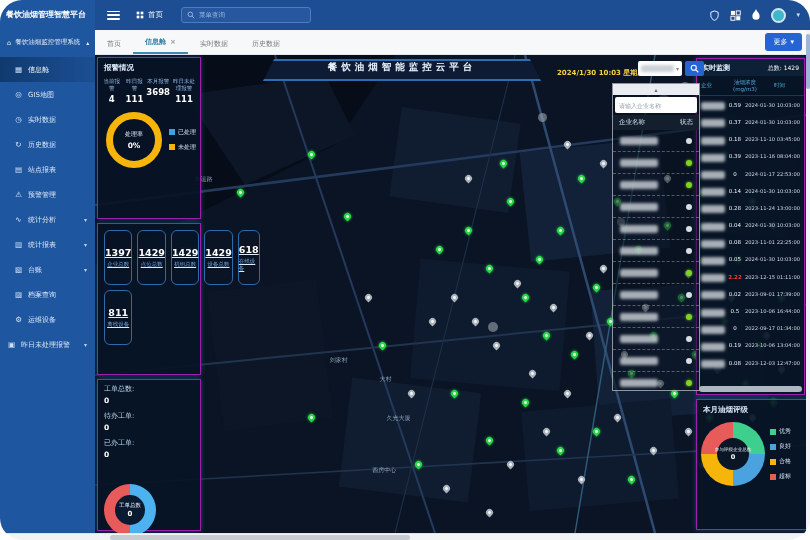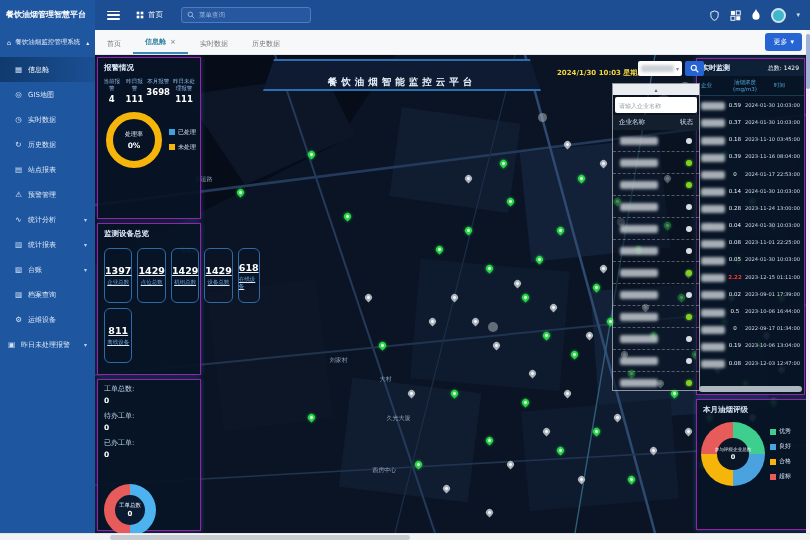--- a/index.html
+++ b/index.html
@@ -1,17 +1,17 @@
 <!DOCTYPE html>
 <html><head>
 <meta charset="utf-8">
 <style>
   * { margin:0; padding:0; box-sizing:border-box; }
   body { font-family:"DejaVu Sans","Liberation Sans",sans-serif; background:#ffffff; }
-  .app { position:relative; width:810px; height:540px; overflow:hidden; background:#ffffff; }
+  .app { position:relative; width:810px; height:540px; overflow:hidden; background:#ffffff;border-radius:22px; }
 
   
   .sidebar { position:absolute; left:0; top:0; width:95px; height:533px; background:#1e56a0; color:#fff; z-index:5; }
   .side-title { padding:9px 4px 8px 6px; font-size:8px; font-weight:bold; white-space:nowrap; letter-spacing:0; }
   .side-section { display:flex; align-items:center; gap:4px; padding:10px 4px 10px 7px; font-size:6.5px; color:#e8f0fa; white-space:nowrap; }
   .side-section .car { margin-left:2px; font-size:6px; }
   .side-item { display:flex; align-items:center; gap:5px; padding:7.5px 4px 7.5px 14px; font-size:7px; color:#dce9f7; cursor:pointer; white-space:nowrap; }
   .side-item.active { background:linear-gradient(90deg,#0f3a6e,#1b4f94); color:#fff; }
   .side-item.section { padding-left:7px; }
   .side-item .ic { width:9px; font-size:7.5px; text-align:center; color:#cfe2f6; }
@@ -40,21 +40,21 @@
   
   .main { position:absolute; left:95px; top:55px; width:711px; height:478px; background:#0a1424; overflow:hidden; }
   .mapsvg { position:absolute; inset:0; z-index:0; }
   .pin { position:absolute; width:7px; height:7px; border-radius:50% 50% 50% 0; transform:rotate(-45deg); z-index:1; }
   .pin::after { content:""; position:absolute; left:2.1px; top:2.1px; width:2.8px; height:2.8px; border-radius:50%; background:rgba(255,255,255,.85); }
   .pin.g { background:#27d545; box-shadow:0 0 3px rgba(39,213,69,.8); }
   .pin.y { background:#aab3bb; }
   .cluster { position:absolute; border-radius:50%; background:rgba(170,178,186,.55); z-index:1; }
   .maplabel { position:absolute; font-size:6px; color:#8fa3b8; z-index:1; white-space:nowrap; }
 
-  .banner { position:absolute; left:168px; top:4px; width:278px; height:32px; z-index:2; background:#0e1b33; border-top:2px solid #2b6fb0; border-bottom:2px solid #2b6fb0; clip-path:polygon(4% 0,96% 0,100% 100%,0 100%); display:flex; align-items:flex-end; justify-content:center; }
+  .banner { position:absolute; left:168px; top:4px; width:278px; height:22px; z-index:2; background:#0e1b33; border-top:2px solid #2b6fb0; border-bottom:2px solid #2b6fb0; clip-path:polygon(4% 0,96% 0,100% 100%,0 100%); display:flex; align-items:flex-start; justify-content:center; }
   .banner span { color:#eaf4ff; font-size:9.5px; font-weight:bold; letter-spacing:4px; }
   .map-datetime { position:absolute; left:462px; top:13px; z-index:2; color:#f5d442; font-size:7px; font-weight:bold; white-space:nowrap; }
 
   
   .co-select { position:absolute; left:543px; top:6px; width:44px; height:15px; background:#fff; border-radius:2px; z-index:3; display:flex; align-items:center; padding:0 3px; cursor:pointer; }
   .co-select .blur { flex:1; }
   .co-select .chev { color:#888; font-size:6px; margin-left:2px; }
   .co-search-btn { position:absolute; left:590px; top:6px; width:19px; height:15px; background:#2664d4; border:none; border-radius:2px; z-index:3; display:flex; align-items:center; justify-content:center; cursor:pointer; }
   .dropdown { position:absolute; left:517px; top:28px; width:88px; height:308px; z-index:3; border:1px solid rgba(255,255,255,.55); background:rgba(8,16,30,.55); display:flex; flex-direction:column; }
   .dd-collapse { height:11px; background:#e9edf2; display:flex; align-items:center; justify-content:center; color:#667; font-size:6px; cursor:pointer; }
@@ -495,21 +495,20 @@
             </div>
             <div class="lg-item">
               <span class="lg-sq" style="background: rgb(245, 181, 10);"></span>
               <span>未处理</span>
             </div>
           </div>
       </div>
     </div>
 
     <div class="panel device">
-      <div class="p-title">监测设备总览</div>
       <div class="dev-grid" id="dev-grid">
           <div class="dev-box">
             <div class="vl">1397</div>
             <div class="lb">企业总数</div>
           </div>
           <div class="dev-box">
             <div class="vl">1429</div>
             <div class="lb">点位总数</div>
           </div>
           <div class="dev-box">

